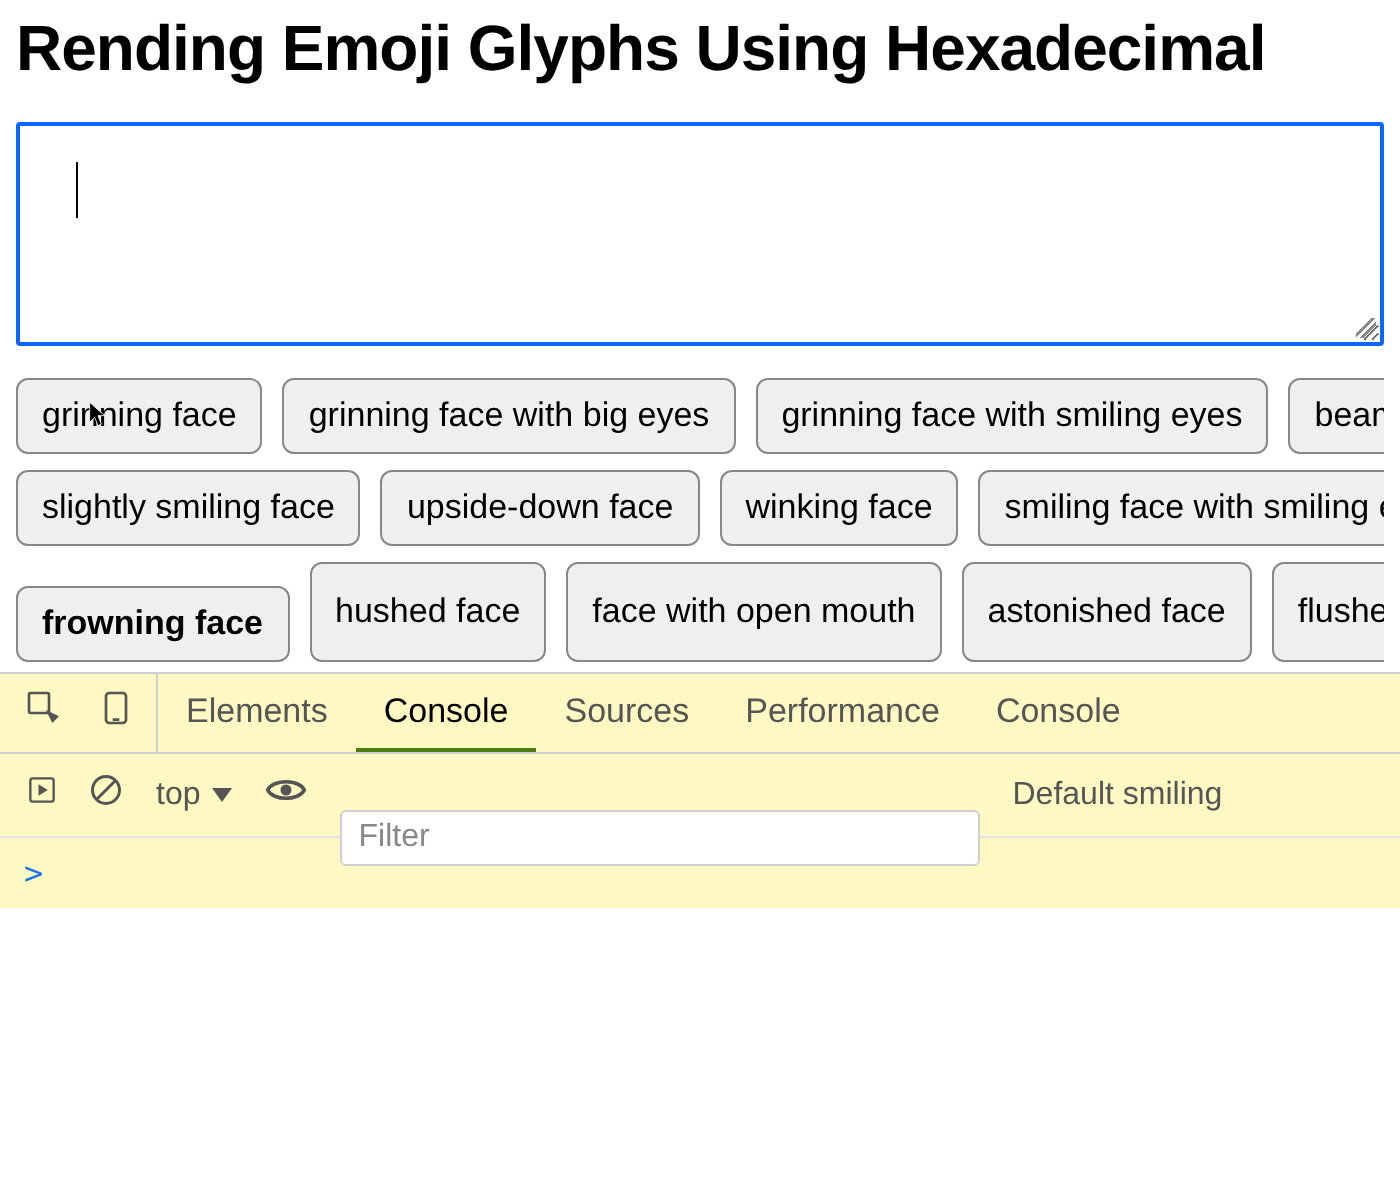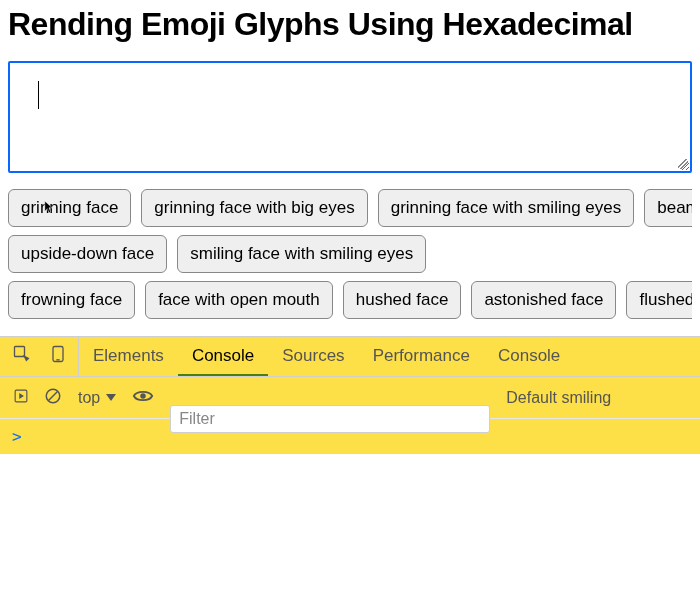--- a/index.html
+++ b/index.html
@@ -59,36 +59,37 @@
     border: 1px solid #888;
     border-radius: 6px;
     background: #efefef;
     padding: 8px 12px;
     font-size: 17px;
     font-family: Arial, Helvetica, sans-serif;
     cursor: pointer;
     flex-shrink: 0;
   }
   .emoji-btn.emph {
-    font-weight: 400;
+    font-weight: 700;
+    margin-top: 12px;
   }
   .cursor-pointer {
     position: absolute;
     left: 44px; top: 200px;
     font-size: 14px;
     pointer-events: none;
   }
 
   
   .devtools {
     position: absolute;
     left: 0; right: 0;
     top: 336px;
     border-top: 1px solid #cfcfcf;
-    background: #fde047;
+    background: #fef9c3;
     font-family: "Helvetica Neue", Arial, sans-serif;
   }
   .dt-tabs {
     display: flex;
     align-items: center;
     height: 40px;
     border-bottom: 1px solid #cfcfcf;
     color: #555;
     font-size: 17px;
     gap: 0;
@@ -177,27 +178,29 @@
   </span>
 
   <div class="button-rows">
     <div class="row" id="row1">
         <button class="emoji-btn">grinning face</button>
         <button class="emoji-btn">grinning face with big eyes</button>
         <button class="emoji-btn">grinning face with smiling eyes</button>
         <button class="emoji-btn">beaming face with smiling eyes</button>
       </div>
     <div class="row" id="row2">
+        <button class="emoji-btn">slightly smiling face</button>
         <button class="emoji-btn">upside-down face</button>
+        <button class="emoji-btn">winking face</button>
         <button class="emoji-btn">smiling face with smiling eyes</button>
       </div>
     <div class="row" id="row3">
         <button class="emoji-btn emph">frowning face</button>
+        <button class="emoji-btn">hushed face</button>
         <button class="emoji-btn">face with open mouth</button>
-        <button class="emoji-btn">hushed face</button>
         <button class="emoji-btn">astonished face</button>
         <button class="emoji-btn">flushed face</button>
       </div>
   </div>
 
 </div>
 
 <div class="devtools">
 
   <div class="dt-tabs">

